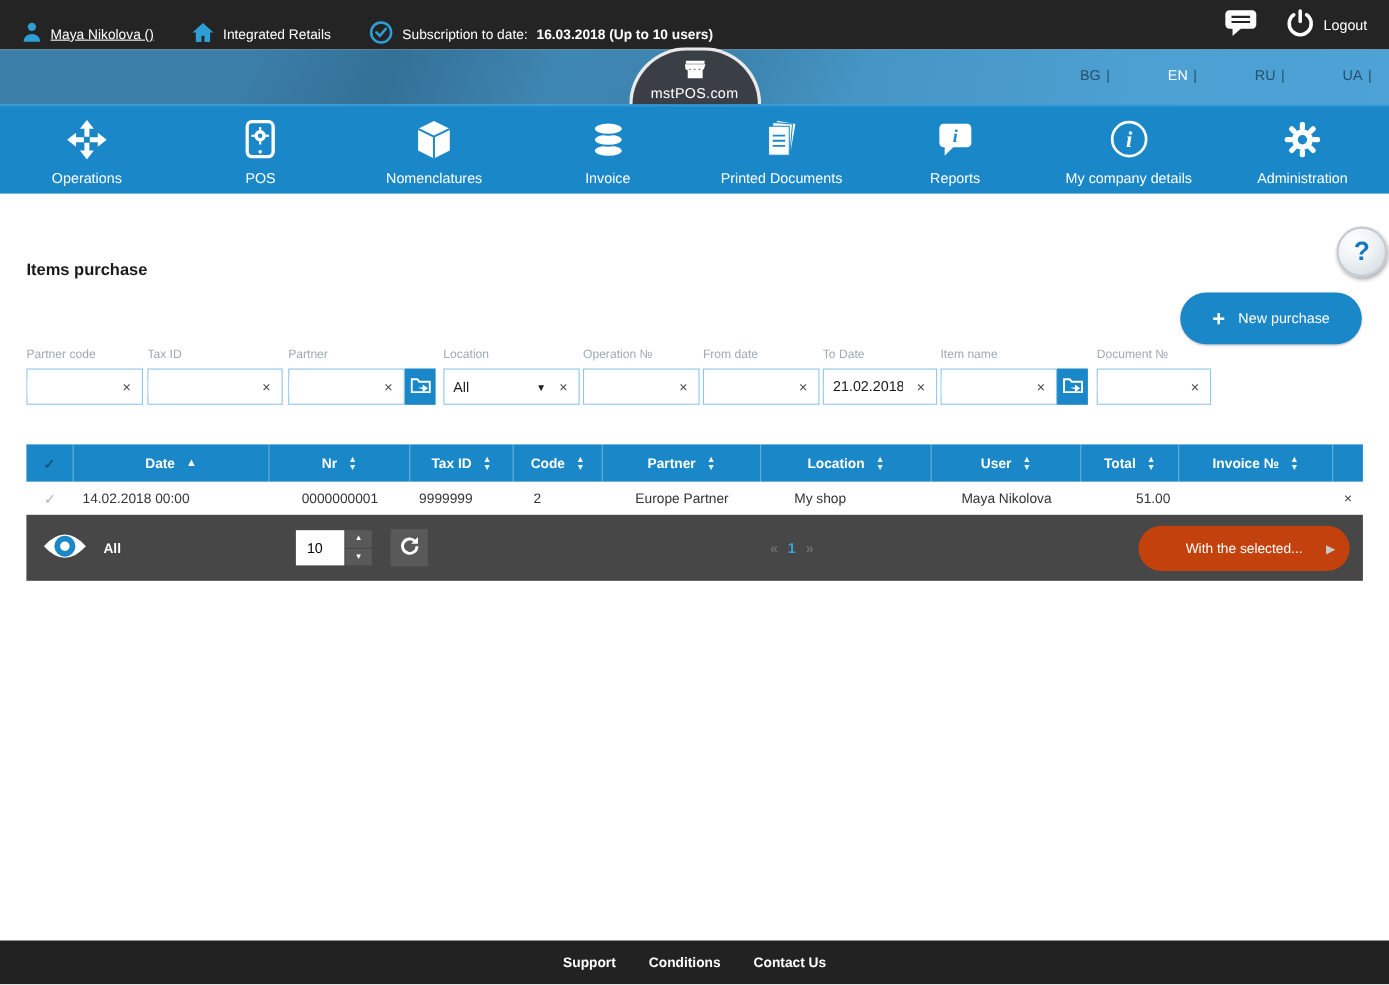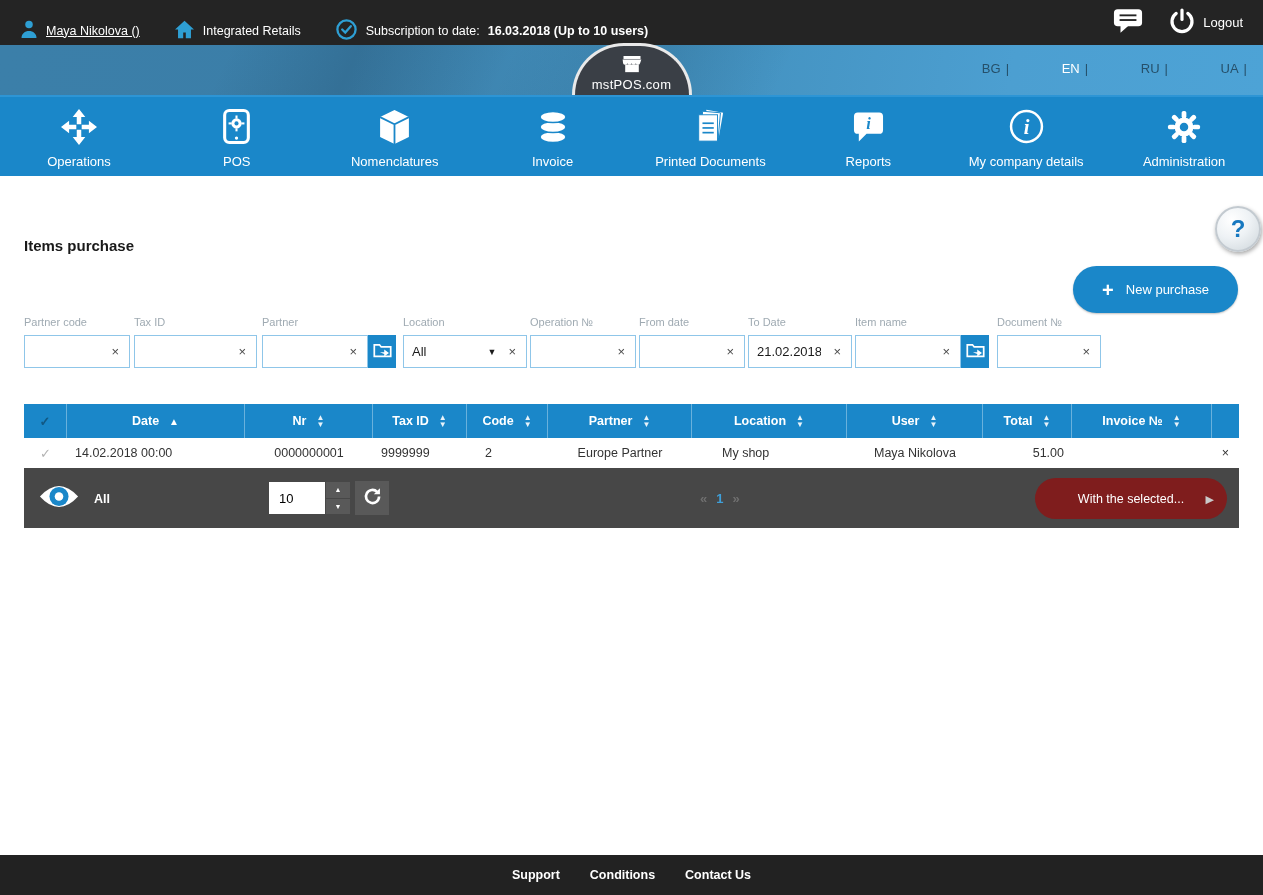--- a/index.html
+++ b/index.html
@@ -91,33 +91,33 @@
   .row-check { color:#b3b3b3; font-size:13px; }
   .head-check { color:rgba(0,0,0,.35); font-size:13px; }
   .row-del { color:#333; cursor:pointer; }
 
   
   .tfoot { position:relative; height:60px; background:#474747; }
   .show-all { position:absolute; left:14px; top:50%; transform:translateY(-50%);
               display:flex; align-items:center; gap:14px; cursor:pointer; }
   .show-all-label { color:#fff; font-weight:bold; font-size:12.5px; }
   .pagesize { position:absolute; left:245px; top:14px; display:flex; align-items:stretch; height:32px; }
-  .ps-input { width:56px; border:none; outline:none; font-size:13px; padding-left:10px; font-family:inherit; }
+  .ps-input { width:44px; border:none; outline:none; font-size:13px; padding-left:10px; font-family:inherit; }
   .spinner { width:24px; display:flex; flex-direction:column; margin-left:1px; }
   .spin-btn { flex:1; background:#595959; border:none; color:#fff; font-size:7px; cursor:pointer;
               display:flex; align-items:center; justify-content:center; padding:0; }
   .spin-btn + .spin-btn { margin-top:1px; }
   .refresh-btn { position:absolute; left:331px; top:13px; width:34px; height:34px; background:#595959;
                  border:none; cursor:pointer; display:flex; align-items:center; justify-content:center; }
   .pagination { position:absolute; left:676px; top:0; height:100%; display:flex; align-items:center;
                 gap:9px; font-size:13px; font-weight:bold; }
   .pg-nav { color:#6f6f6f; cursor:pointer; }
   .pg-cur { color:#3f9fd8; cursor:pointer; }
   .with-selected { position:absolute; left:1011px; top:10px; width:192px; height:41px; border:none;
-                   border-radius:21px; background:#7f1d1d; color:#fff; font-size:12.5px; cursor:pointer;
+                   border-radius:21px; background:#c2410c; color:#fff; font-size:12.5px; cursor:pointer;
                    font-family:inherit; }
   .ws-arrow { position:absolute; right:13px; top:50%; transform:translateY(-50%); font-size:11px; color:#c9c9c9; }
 
   
   .footer { position:absolute; bottom:0; left:0; width:100%; height:40px; background:#222;
             display:flex; align-items:center; justify-content:center; gap:30px; }
   .footer a { color:#fff; font-size:12.5px; font-weight:bold; text-decoration:none; cursor:pointer; }
 </style>
 </head>
 <body>

